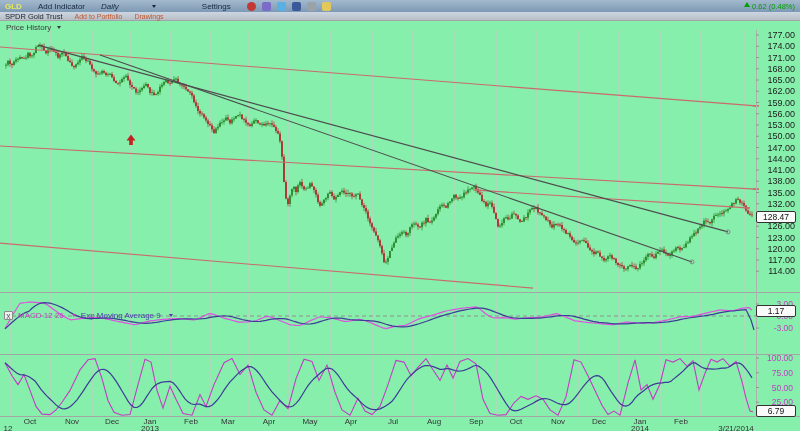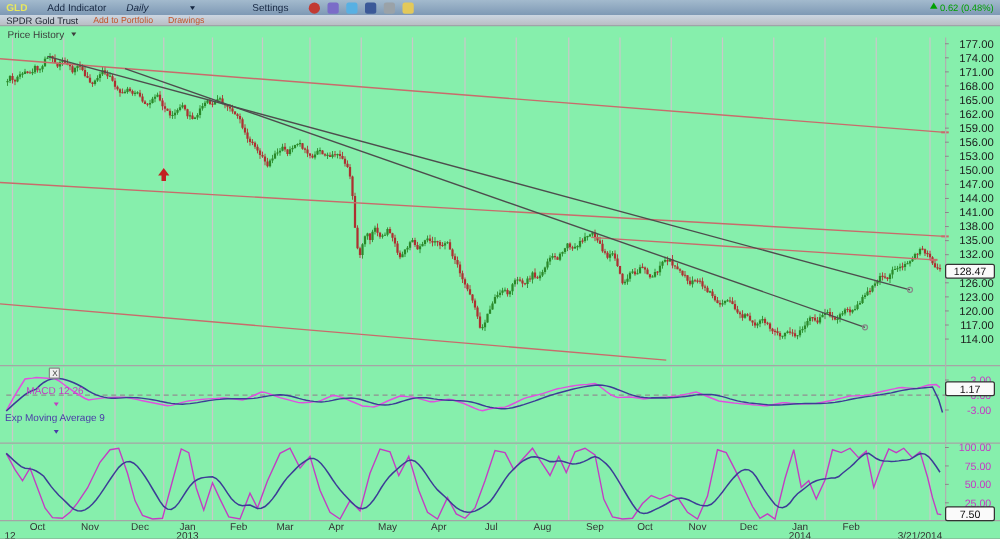--- a/index.html
+++ b/index.html
@@ -213,32 +213,32 @@
       <text x="793" y="390.5" fill="#c43cc4" font-size="8.5" text-anchor="end" font-family="Liberation Sans, sans-serif">50.00</text>
       <line x1="756" y1="402.25" x2="759" y2="402.25" stroke="#888" stroke-width="0.8"></line>
       <text x="793" y="405.25" fill="#c43cc4" font-size="8.5" text-anchor="end" font-family="Liberation Sans, sans-serif">25.00</text>
     </svg>
 
   <div class="phlabel">
     <span>Price History</span>
     <span class="caret"></span>
   </div>
 
-  <div class="indhdr" style="top:294px;left:4px;flex-direction:column;">
+  <div class="indhdr" style="top:311px;left:4px;">
     <span class="xbox">X</span>
     <span class="lab1">MACD 12 26</span>
     <span class="caret lab1"></span>
     <span class="lab2">Exp Moving Average 9</span>
     <span class="caret lab2"></span>
   </div>
 
 
   <div class="valbox" style="top:211px;">128.47</div>
   <div class="valbox" style="top:305px;">1.17</div>
-  <div class="valbox" style="top:405px;">7.50</div>
+  <div class="valbox" style="top:405px;">6.79</div>
 
   <div id="xaxis">
       <span class="xlab" style="left: 13px; top: 417px;">Oct</span>
       <span class="xlab" style="left: 55px; top: 417px;">Nov</span>
       <span class="xlab" style="left: 95px; top: 417px;">Dec</span>
       <span class="xlab" style="left: 133px; top: 417px;">Jan</span>
       <span class="xlab" style="left: 174px; top: 417px;">Feb</span>
       <span class="xlab" style="left: 211px; top: 417px;">Mar</span>
       <span class="xlab" style="left: 252px; top: 417px;">Apr</span>
       <span class="xlab" style="left: 293px; top: 417px;">May</span>

